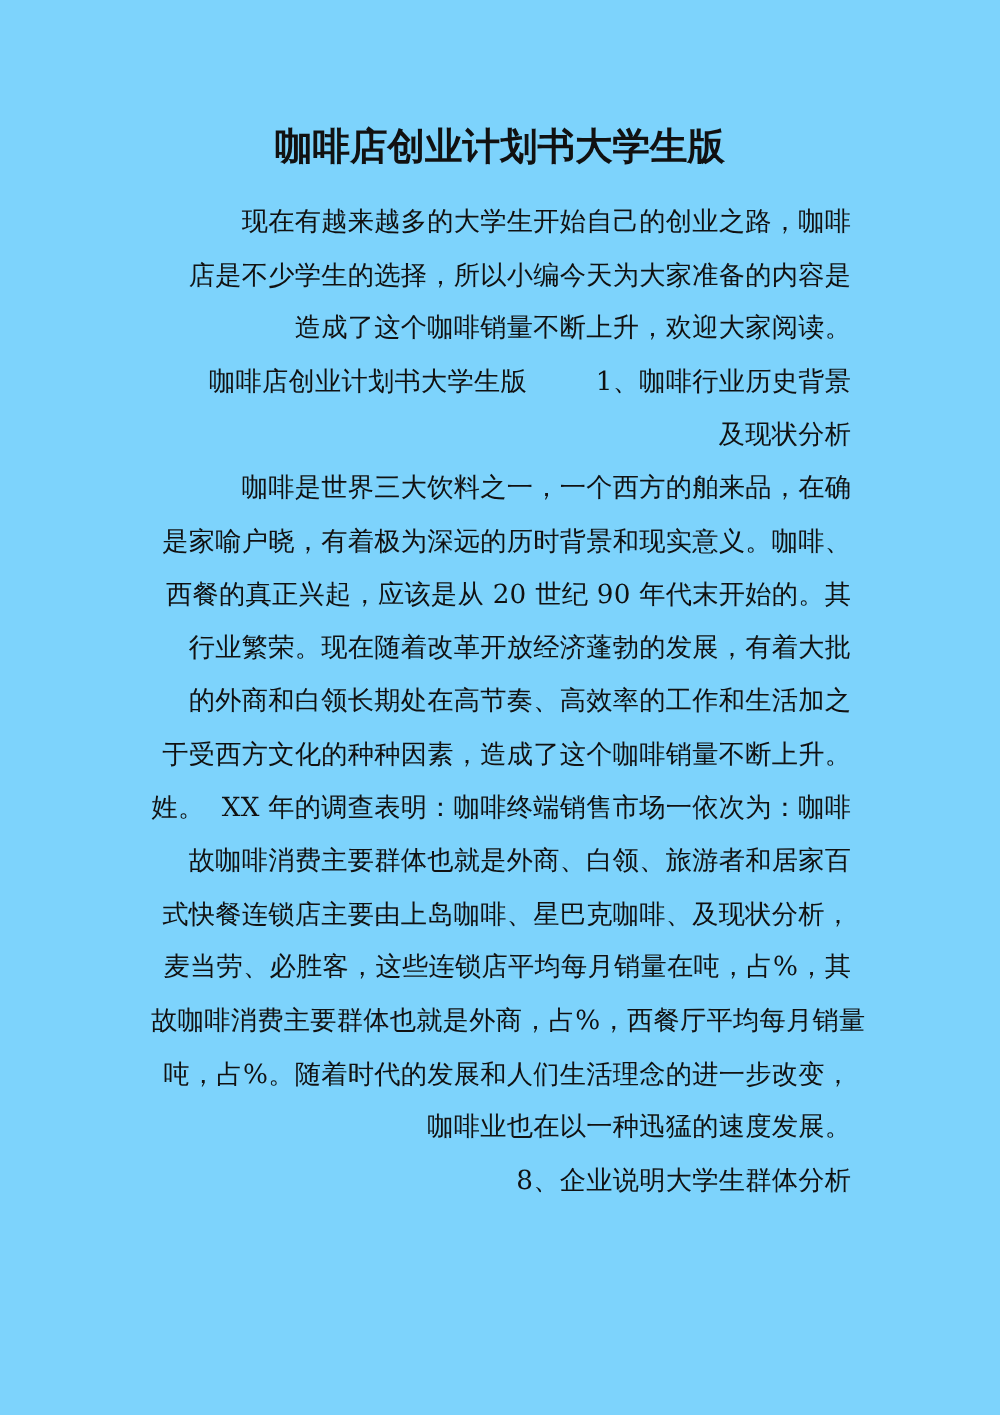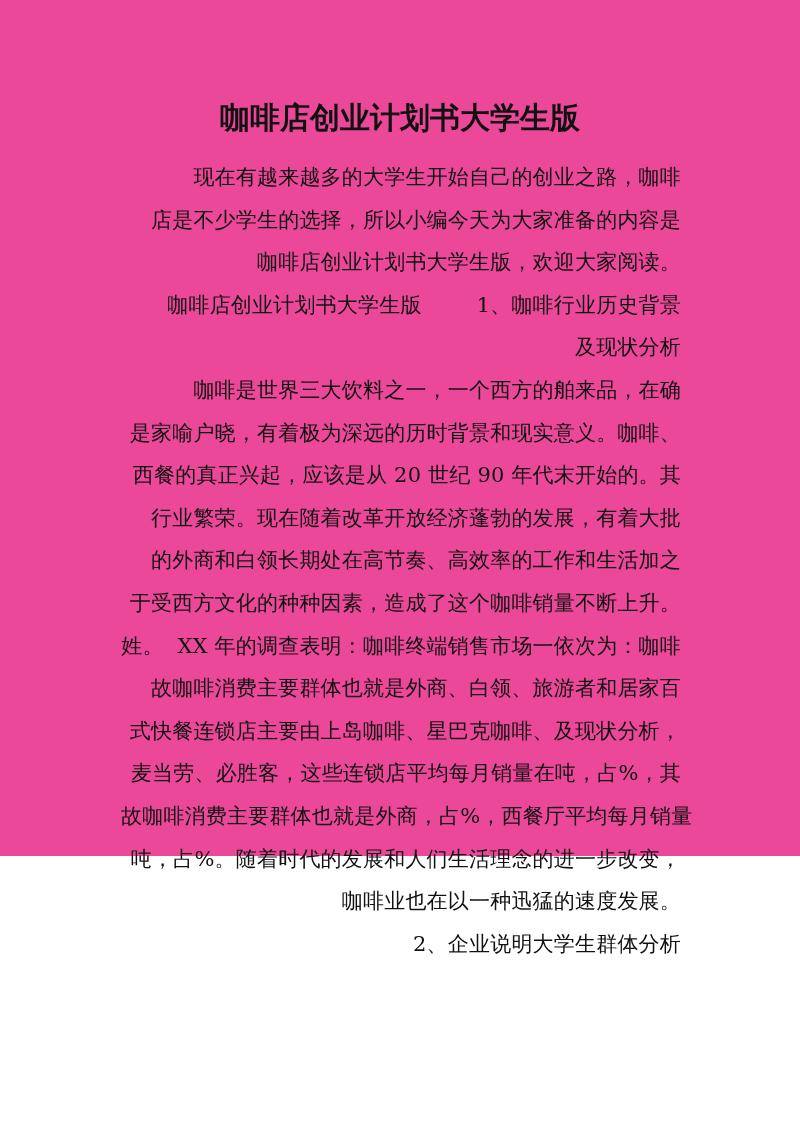--- a/index.html
+++ b/index.html
@@ -13,22 +13,22 @@
       position: relative;
       overflow: hidden;
       font-family: "DejaVu Serif", "Liberation Serif", serif;
       color: #111111;
     }
     .page {
       position: absolute;
       left: 0;
       top: 0;
       width: 800px;
-      height: 856px;
-      background: #ec4899;
+      height: 1132px;
+      background: #7dd3fc;
     }
     .title {
       position: absolute;
       left: 0;
       top: 96px;
       width: 800px;
       text-align: center;
       font-family: "DejaVu Sans", "Liberation Sans", sans-serif;
       font-weight: bold;
       font-size: 30px;
@@ -54,31 +54,31 @@
   </style>
 </head>
 <body>
 
 <div class="page">
   <h1 class="title">咖啡店创业计划书大学生版</h1>
 
   <div class="body-text">
     <span class="line">    现在有越来越多的大学生开始自己的创业之路，咖啡</span>
     <span class="line">店是不少学生的选择，所以小编今天为大家准备的内容是</span>
-    <span class="line">咖啡店创业计划书大学生版，欢迎大家阅读。</span>
+    <span class="line">造成了这个咖啡销量不断上升，欢迎大家阅读。</span>
     <span class="line">    咖啡店创业计划书大学生版        1、咖啡行业历史背景</span>
     <span class="line">及现状分析</span>
     <span class="line">    咖啡是世界三大饮料之一，一个西方的舶来品，在确</span>
     <span class="line">是家喻户晓，有着极为深远的历时背景和现实意义。咖啡、</span>
     <span class="line">西餐的真正兴起，应该是从 20 世纪 90 年代末开始的。其</span>
     <span class="line">行业繁荣。现在随着改革开放经济蓬勃的发展，有着大批</span>
     <span class="line">的外商和白领长期处在高节奏、高效率的工作和生活加之</span>
     <span class="line">于受西方文化的种种因素，造成了这个咖啡销量不断上升。</span>
     <span class="line">姓。  XX 年的调查表明：咖啡终端销售市场一依次为：咖啡</span>
     <span class="line">故咖啡消费主要群体也就是外商、白领、旅游者和居家百</span>
     <span class="line">式快餐连锁店主要由上岛咖啡、星巴克咖啡、及现状分析，</span>
     <span class="line">麦当劳、必胜客，这些连锁店平均每月销量在吨，占%，其</span>
     <span class="line">故咖啡消费主要群体也就是外商，占%，西餐厅平均每月销量</span>
     <span class="line">吨，占%。随着时代的发展和人们生活理念的进一步改变，</span>
     <span class="line">咖啡业也在以一种迅猛的速度发展。</span>
-    <span class="line">    2、企业说明大学生群体分析</span>
+    <span class="line">    8、企业说明大学生群体分析</span>
   </div>
 </div>
 
 </body></html>

